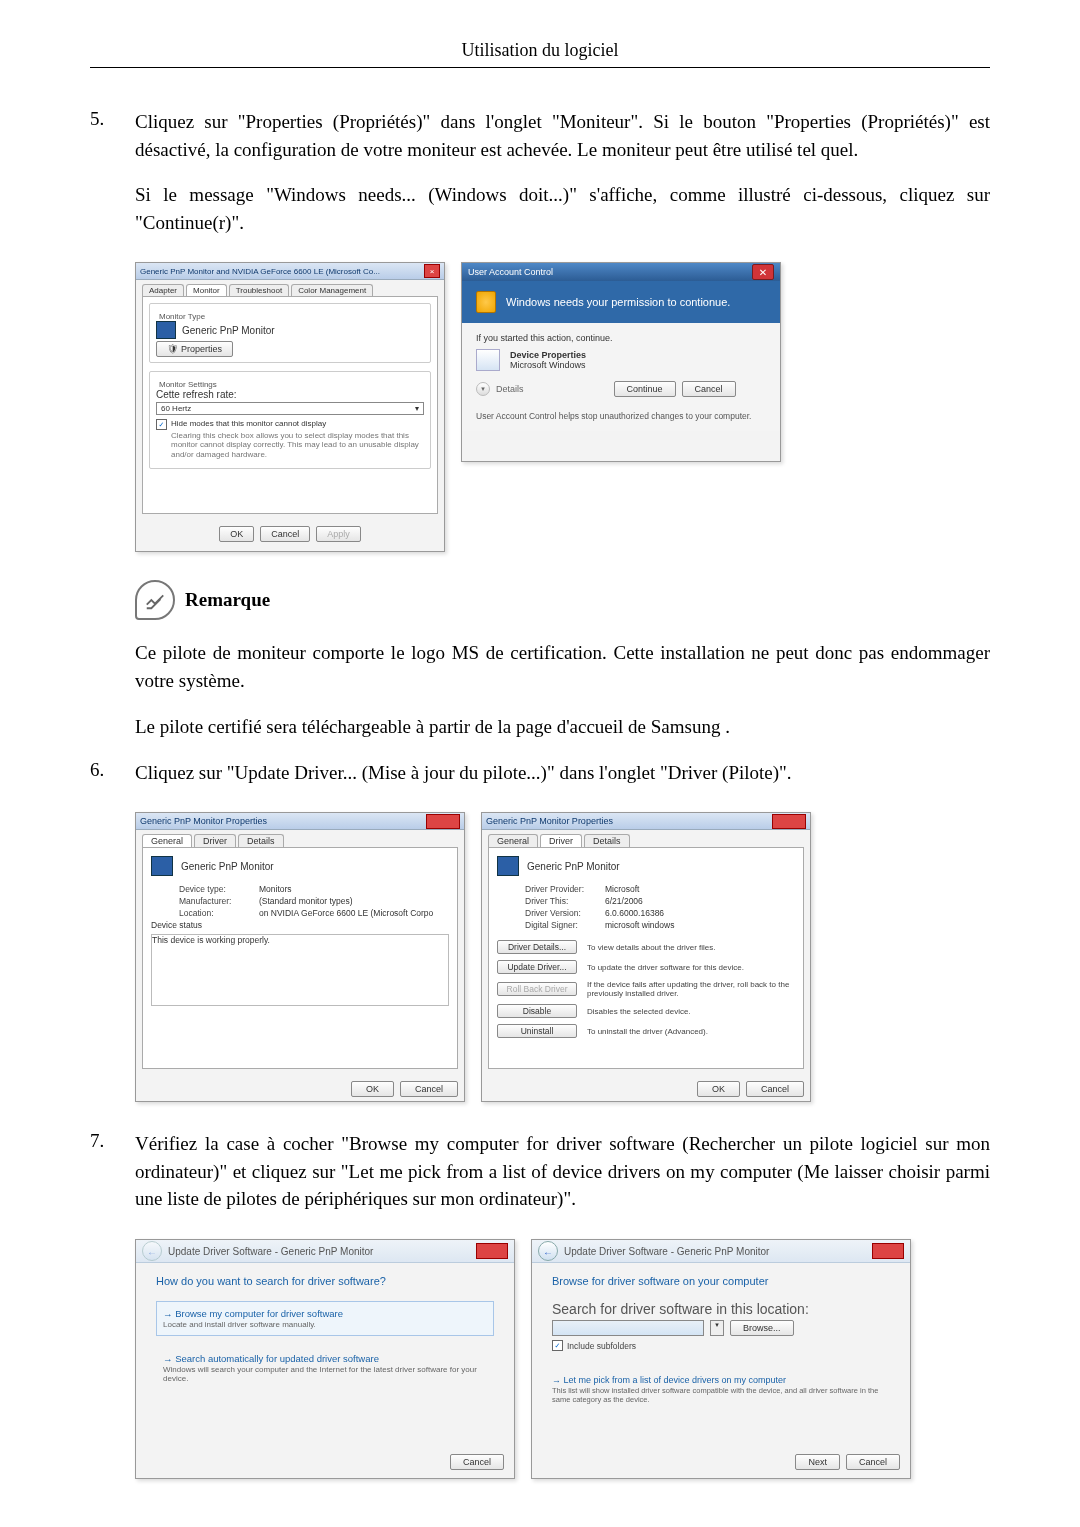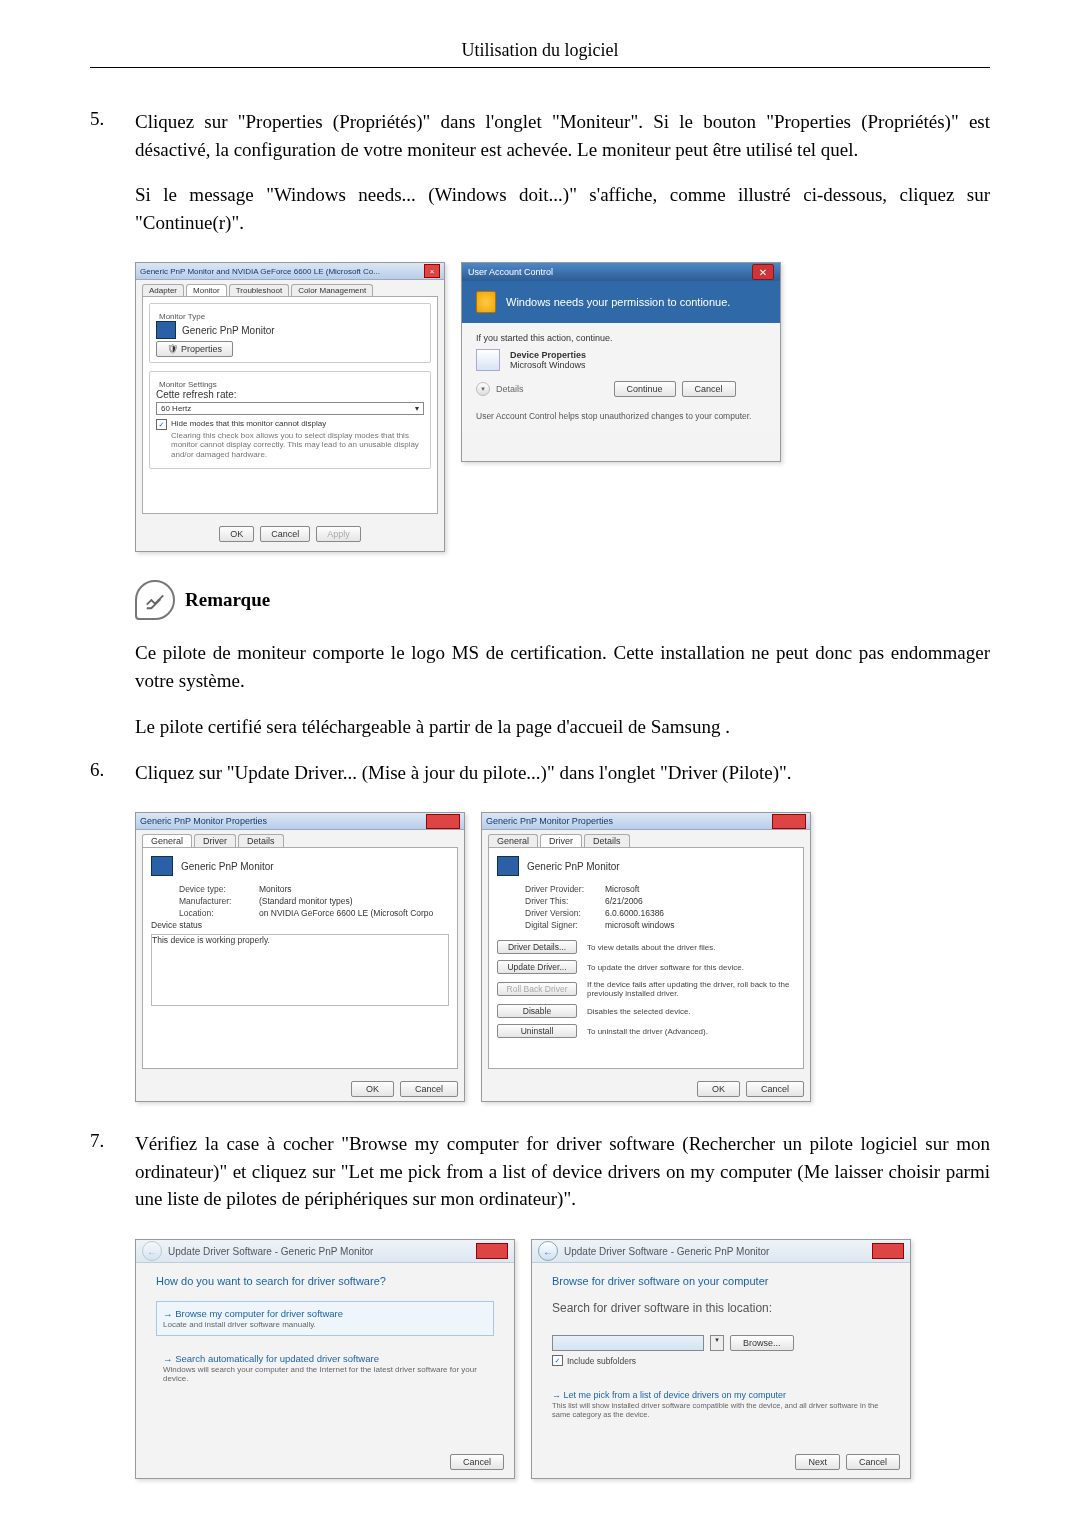--- a/index.html
+++ b/index.html
@@ -149,21 +149,21 @@
   .d5 .opt .ot { color:#1a62a8; font-size:9.5px;}
   .d5 .opt .od { color:#666; font-size:8px; margin-top:1px;}
   .d5 .opt.h { border-color:#a8c6e8; background:#eef5fb;}
   .d5 .foot, .d6 .foot { position:absolute; bottom:8px; right:10px; display:flex; gap:6px;}
   .d5 .btn, .d6 .btn { border:1px solid #888; background:linear-gradient(#fefefe,#e5e5e5); padding:2px 12px; font-size:9px; border-radius:2px;}
   .d6 .fld { display:flex; gap:6px; align-items:center;}
   .d6 .path { border:1px solid #888; background:linear-gradient(#e8f0f8,#d4e4f4); width:150px; height:14px;}
   .d6 .link { color:#1a62a8; font-size:9px;}
   .d6 .linkdesc { font-size:7.5px; color:#666; margin-top:1px; margin-bottom:4px;}
   .d6 .arrowbtn { width:12px; height:14px; border:1px solid #888; background:#eee; font-size:7px; text-align:center;}
-  .d6 .label { font-size:12px; color:#555; margin-bottom:20px;}
+  .d6 .label { font-size:14px; color:#555; margin-bottom:3px;}
   .d6 .chkline { display:flex; gap:4px; align-items:center; font-size:8.5px; color:#444;}
   .d6 .chkbox { width:9px;height:9px;border:1px solid #666;background:#fff;font-size:7px;text-align:center;line-height:9px;color:#06c;}
 </style>
 </head>
 <body>
 
 <div class="page">
   <div class="running-head">Utilisation du logiciel</div>
   <hr class="head-rule">
 

